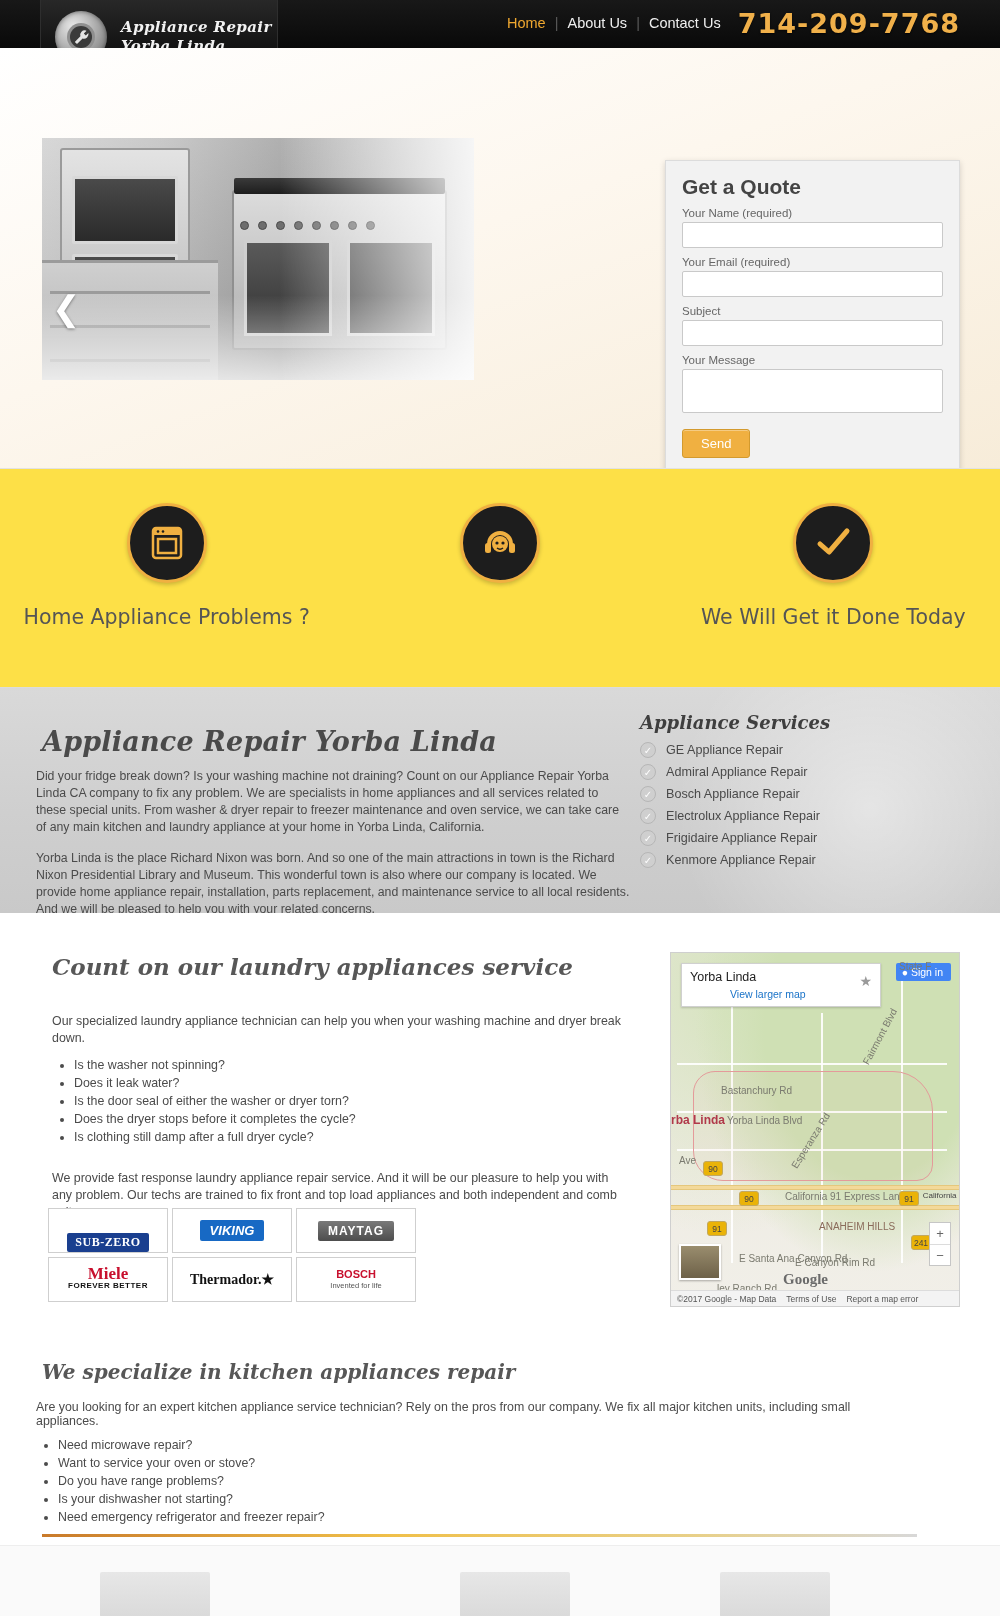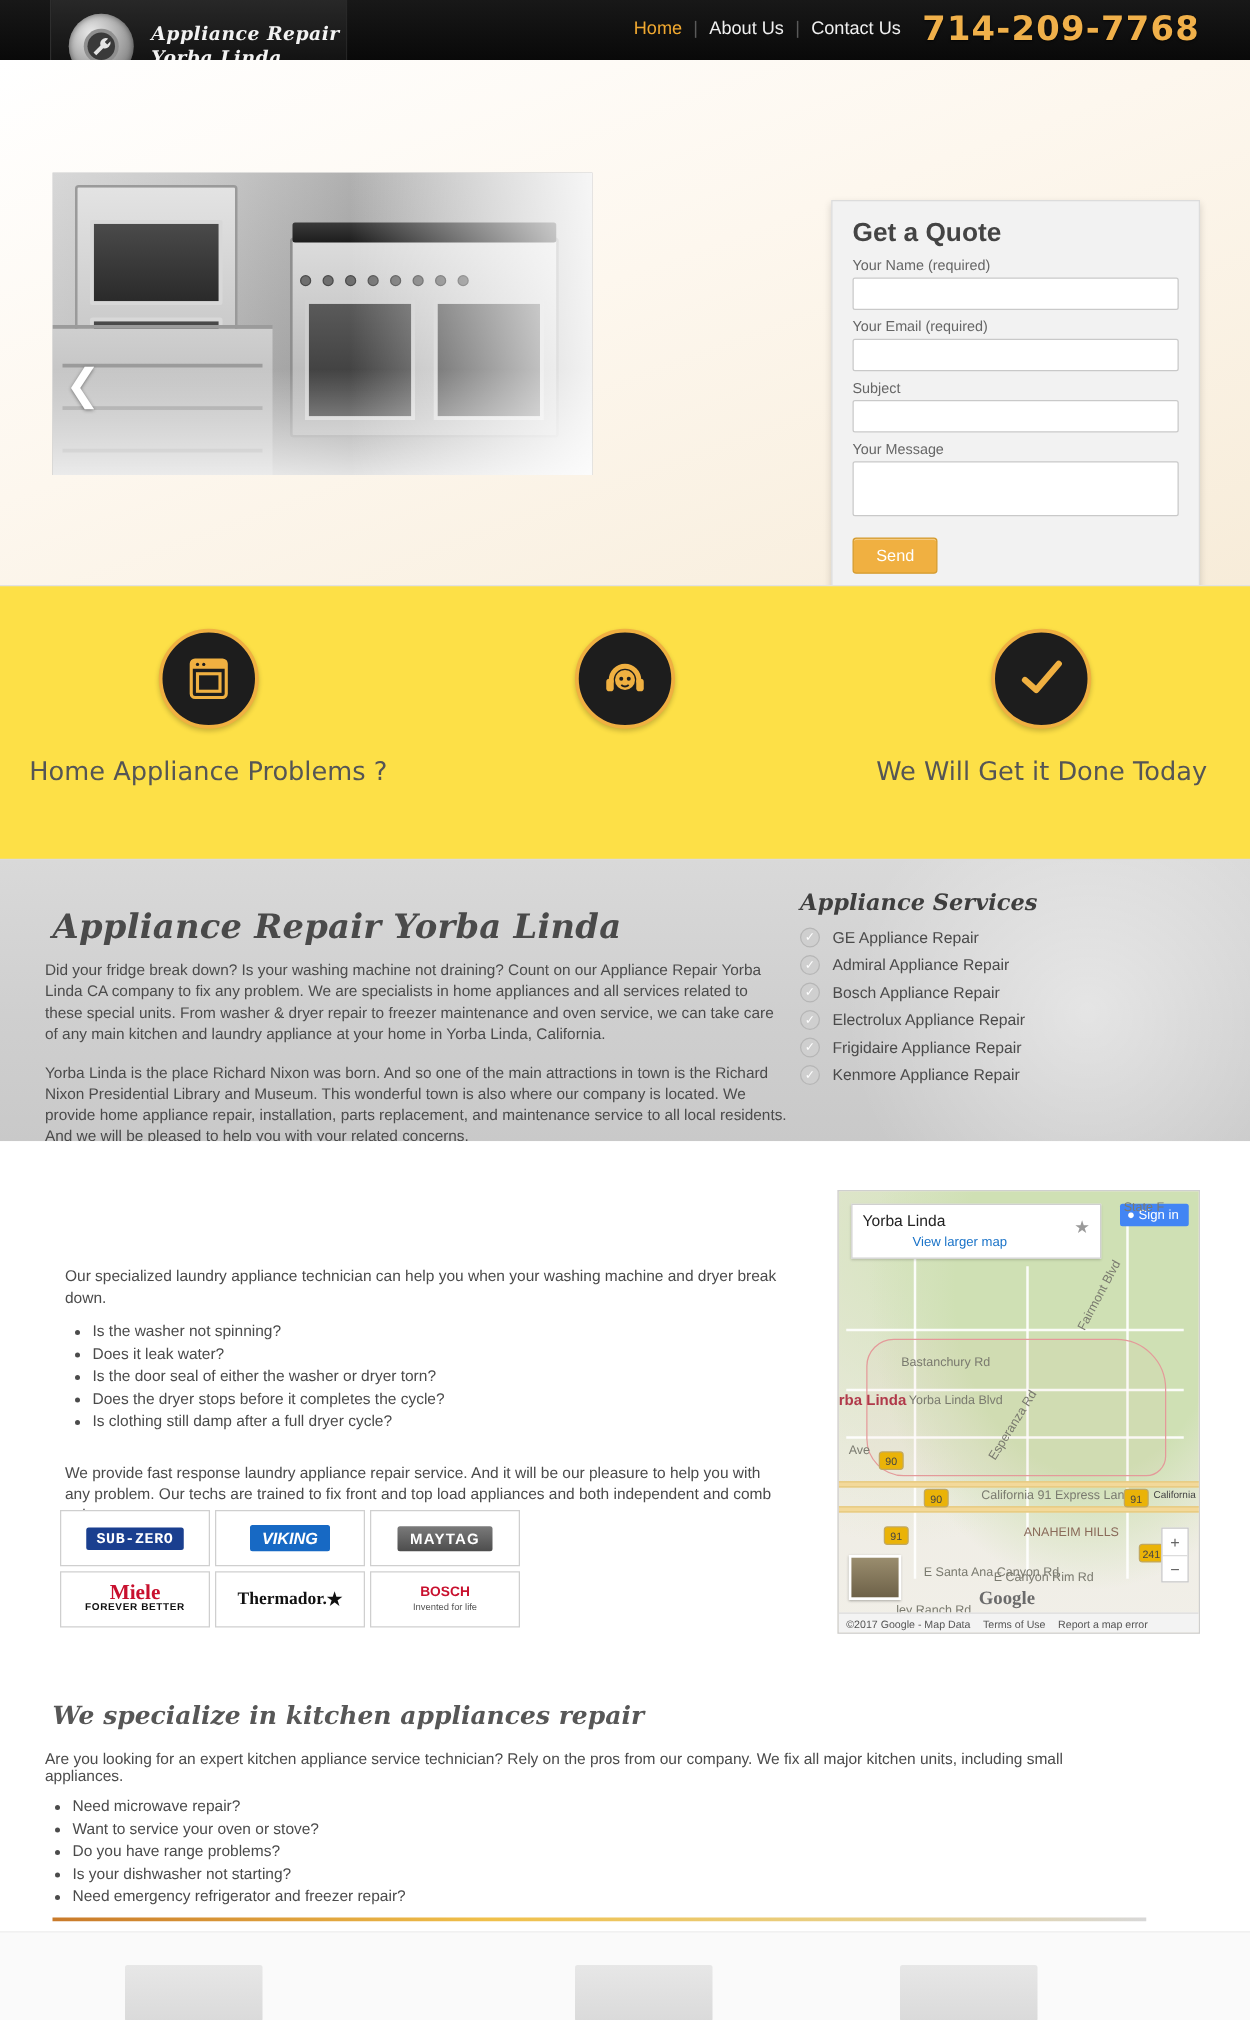--- a/index.html
+++ b/index.html
@@ -238,21 +238,21 @@
 
   .brands {
     position:absolute; left:48px; top:295px; width:368px;
     display:grid; grid-template-columns:repeat(3,120px); gap:4px;
   }
   .brand {
     height:45px; border:1px solid #cfcfcf; background:#fff;
     display:flex; align-items:center; justify-content:center;
     font-size:13px; font-weight:bold;
   }
-  .b-subzero { color:#0a2c6b; font-family:Liberation Mono, monospace; letter-spacing:.5px; }
+  .b-subzero { color:#0a2c6b; font-family:Liberation Serif, serif; letter-spacing:.5px;align-items:flex-end; }
   .b-subzero span { background:#1a3f8f; color:#fff; padding:2px 8px; border-radius:2px; font-size:12px; }
   .b-viking span { background:#1769c4; color:#fff; padding:3px 10px; font-style:italic; font-size:13px; border-radius:2px;}
   .b-maytag span { background:linear-gradient(#7a7a7a,#4d4d4d); color:#fff; padding:3px 10px; font-size:12px; letter-spacing:1px; border-radius:2px;}
   .b-miele { text-align:center; line-height:12px; }
   .b-miele .m { color:#c8102e; font-size:17px; font-family:"Liberation Serif",serif; font-weight:bold; }
   .b-miele .s { font-size:8px; color:#111; letter-spacing:.5px; }
   .b-thermador { font-family:"Liberation Serif",serif; font-size:14px; color:#111; }
   .b-bosch { font-size:11px; color:#c8102e; font-weight:bold; text-align:center; line-height:11px;}
   .b-bosch .sub { color:#555; font-size:7.5px; font-weight:normal; }
 
@@ -463,20 +463,21 @@
       <li><span class="tick">✓</span><span>Admiral Appliance Repair</span></li>
       <li><span class="tick">✓</span><span>Bosch Appliance Repair</span></li>
       <li><span class="tick">✓</span><span>Electrolux Appliance Repair</span></li>
       <li><span class="tick">✓</span><span>Frigidaire Appliance Repair</span></li>
       <li><span class="tick">✓</span><span>Kenmore Appliance Repair</span></li>
     </ul>
   </div>
 </div>
 
 <div class="laundry">
+  <h2 class="sec-title">Count on our laundry appliances service</h2>
   <div class="txt">
     <div>Our specialized laundry appliance technician can help you when your washing machine and dryer break down.</div>
     <ul>
       <li>Is the washer not spinning?</li>
       <li>Does it leak water?</li>
       <li>Is the door seal of either the washer or dryer torn?</li>
       <li>Does the dryer stops before it completes the cycle?</li>
       <li>Is clothing still damp after a full dryer cycle?</li>
     </ul>
     <div class="p2">We provide fast response laundry appliance repair service. And it will be our pleasure to help you with any problem. Our techs are trained to fix front and top load appliances and both independent and comb units.</div>

